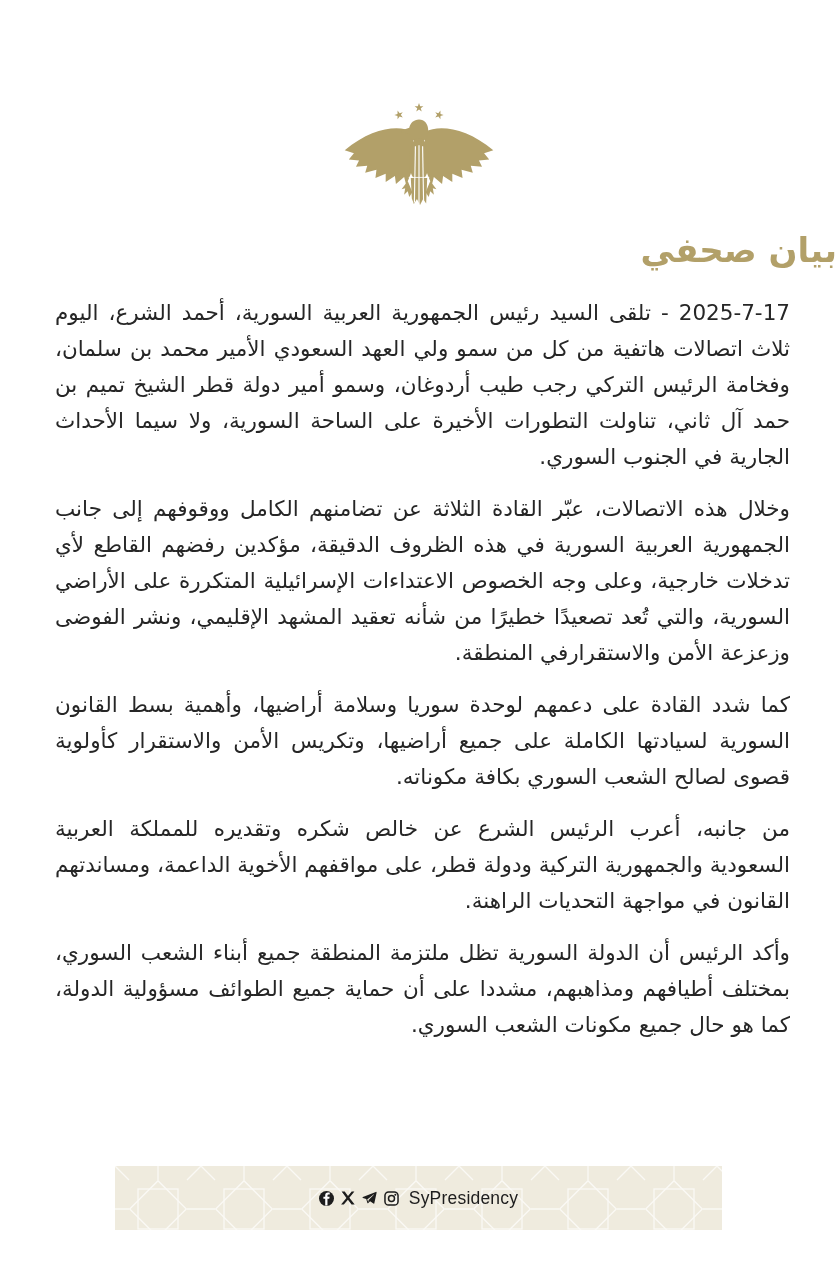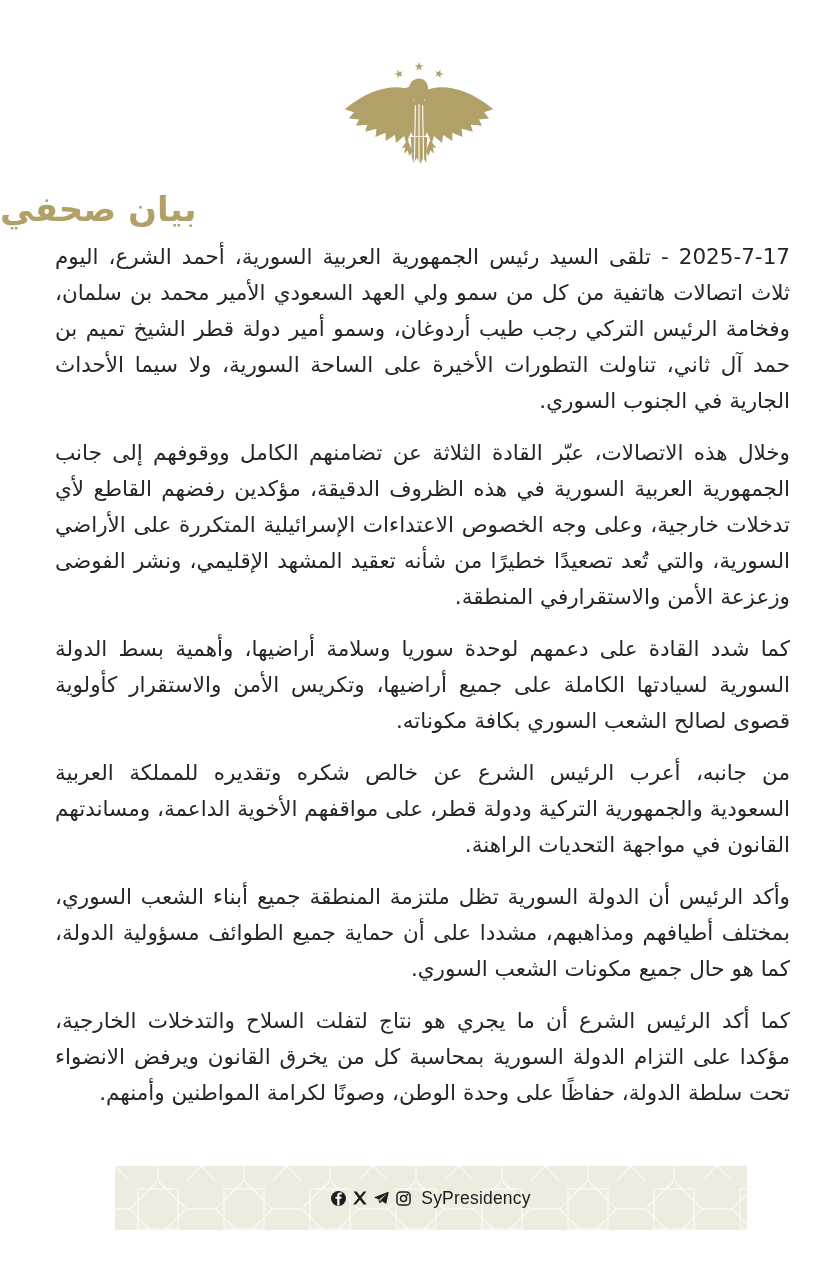--- a/index.html
+++ b/index.html
@@ -4,44 +4,43 @@
 <style>
   html,body { margin:0; padding:0; background:#e9e9e9; }
   .page {
     position:relative;
     width:837px; height:1280px;
     margin:0 auto;
     background:#ffffff;
     overflow:hidden;
     font-family:"DejaVu Sans", sans-serif;
   }
-  header { padding-top:60px; text-align:left; }
+  header { padding-top:101px; text-align:right; }
   .emblem { width:164px; height:118px; display:block; margin:0 auto; }
   .statement-title {
     margin:10px 0 0;
     font-size:34px; line-height:1.25;
     font-weight:bold;
     color:#b2a069;
     direction:rtl;
   }
   main {
-    margin:8px 47px 0 55px;
+    margin:23px 47px 0 55px;
     direction:rtl;
     text-align:justify;
     font-size:21.5px;
     line-height:36px;
     color:#262626;
   }
   main p { margin:0 0 16px; }
   footer.band {
     position:absolute;
     left:115px; top:1166px;
     width:607px; height:64px;
     background:#efebde;
-    padding-left:25px;
   }
   .band-pattern { position:absolute; left:0; top:0; width:100%; height:100%; }
   .band-content {
     position:absolute; inset:0;
     display:flex; align-items:center; justify-content:center;
     gap:10px;
   }
   .icons { display:flex; align-items:center; gap:7px; }
   .icons svg { display:block; }
   .handle {
@@ -102,24 +101,23 @@
         <line x1="167" y1="88" x2="169" y2="198"></line>
         <line x1="140" y1="149" x2="180" y2="149" stroke-width="1.6"></line>
       </g>
     </svg>
     <h1 class="statement-title">بيان صحفي</h1>
   </header>
 
   <main>
     <p>‎2025-7-17‎ - تلقى السيد رئيس الجمهورية العربية السورية، أحمد الشرع، اليوم ثلاث اتصالات هاتفية من كل من سمو ولي العهد السعودي الأمير محمد بن سلمان، وفخامة الرئيس التركي رجب طيب أردوغان، وسمو أمير دولة قطر الشيخ تميم بن حمد آل ثاني، تناولت التطورات الأخيرة على الساحة السورية، ولا سيما الأحداث الجارية في الجنوب السوري.</p>
     <p>وخلال هذه الاتصالات، عبّر القادة الثلاثة عن تضامنهم الكامل ووقوفهم إلى جانب الجمهورية العربية السورية في هذه الظروف الدقيقة، مؤكدين رفضهم القاطع لأي تدخلات خارجية، وعلى وجه الخصوص الاعتداءات الإسرائيلية المتكررة على الأراضي السورية، والتي تُعد تصعيدًا خطيرًا من شأنه تعقيد المشهد الإقليمي، ونشر الفوضى وزعزعة الأمن والاستقرارفي المنطقة.</p>
-    <p>كما شدد القادة على دعمهم لوحدة سوريا وسلامة أراضيها، وأهمية بسط الدولة السورية لسيادتها الكاملة على جميع أراضيها، وتكريس الأمن والاستقرار كأولوية قصوى لصالح الشعب السوري بكافة مكوناته.</p>
+    <p>كما شدد القادة على دعمهم لوحدة سوريا وسلامة أراضيها، وأهمية بسط القانون السورية لسيادتها الكاملة على جميع أراضيها، وتكريس الأمن والاستقرار كأولوية قصوى لصالح الشعب السوري بكافة مكوناته.</p>
     <p>من جانبه، أعرب الرئيس الشرع عن خالص شكره وتقديره للمملكة العربية السعودية والجمهورية التركية ودولة قطر، على مواقفهم الأخوية الداعمة، ومساندتهم القانون في مواجهة التحديات الراهنة.</p>
     <p>وأكد الرئيس أن الدولة السورية تظل ملتزمة المنطقة جميع أبناء الشعب السوري، بمختلف أطيافهم ومذاهبهم، مشددا على أن حماية جميع الطوائف مسؤولية الدولة، كما هو حال جميع مكونات الشعب السوري.</p>
-    <p>كما أكد الرئيس الشرع أن ما يجري هو نتاج لتفلت السلاح والتدخلات الخارجية، مؤكدا على التزام الدولة السورية بمحاسبة كل من يخرق القانون ويرفض الانضواء تحت سلطة الدولة، حفاظًا على وحدة الوطن، وصونًا لكرامة المواطنين وأمنهم.</p>
   </main>
 
   <footer class="band">
     <svg class="band-pattern" aria-hidden="true">
       <defs>
         <pattern id="geo" width="86" height="86" patternUnits="userSpaceOnUse">
           <g fill="none" stroke="#ffffff" stroke-width="1.3" opacity="0.7">
             <rect x="23" y="23" width="40" height="40"></rect>
             <rect x="23" y="23" width="40" height="40" transform="rotate(45 43 43)"></rect>
             <path d="M0,43 H14 M72,43 H86 M43,0 V14 M43,72 V86"></path>

